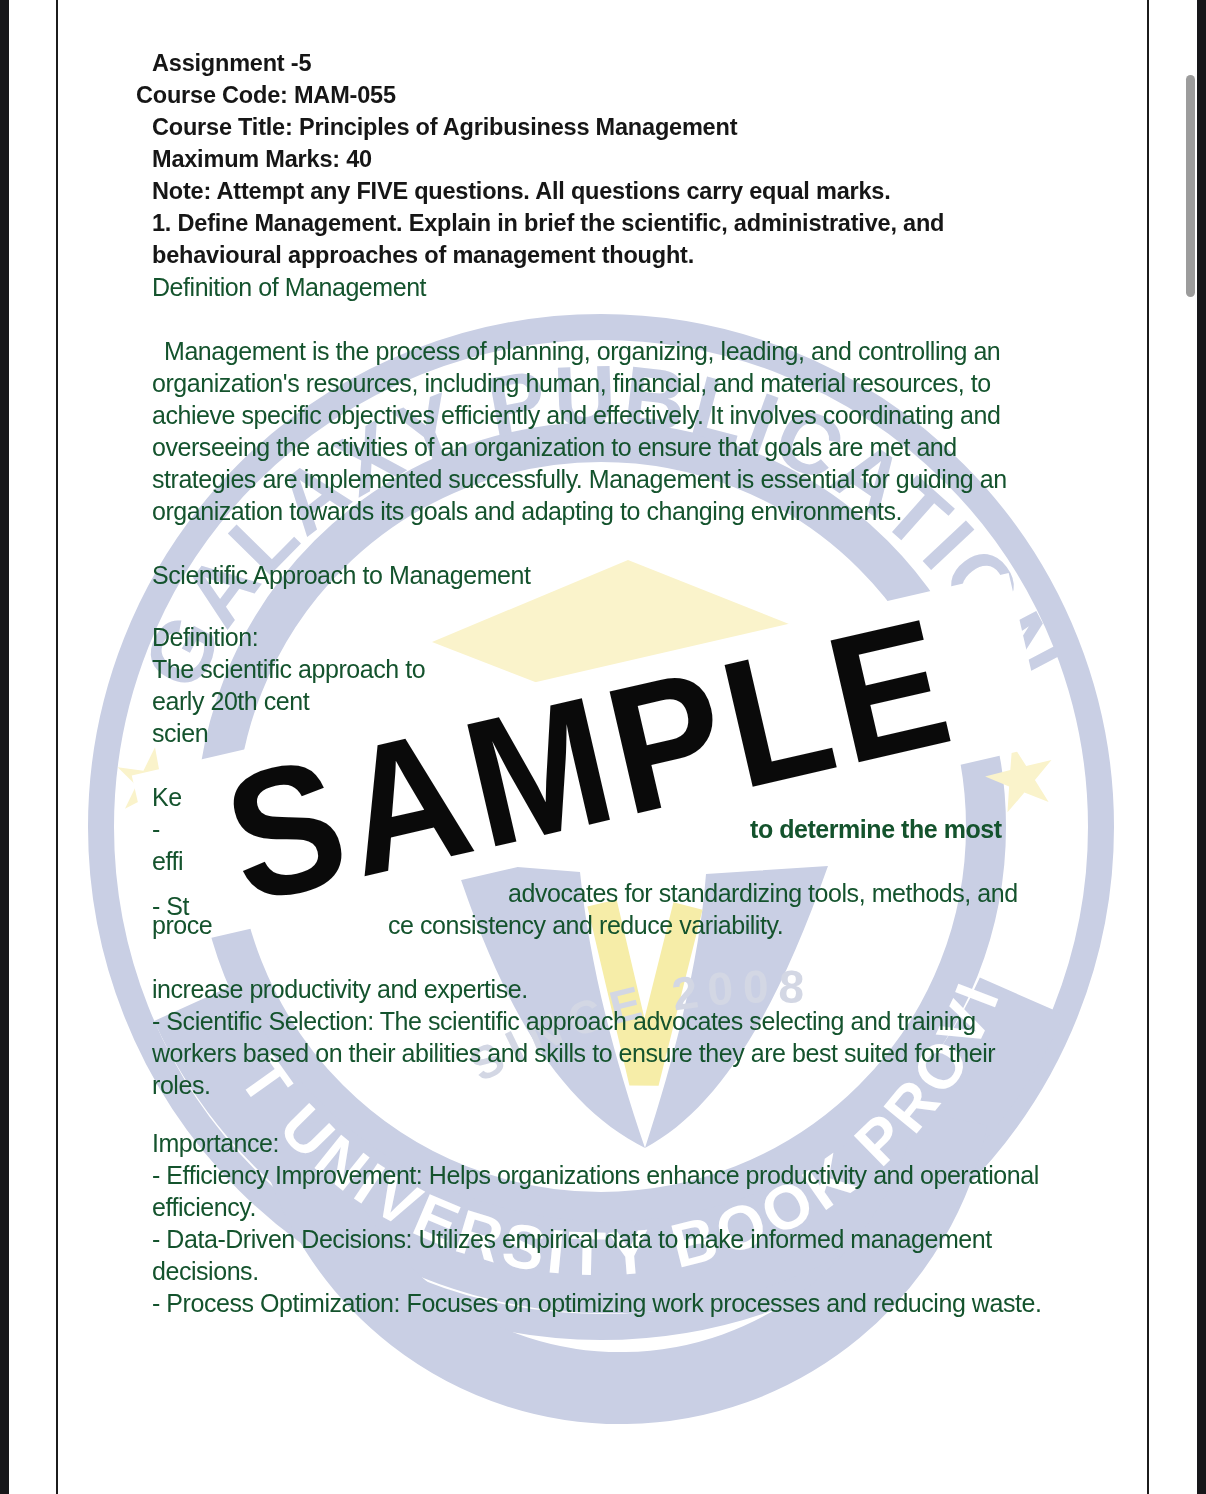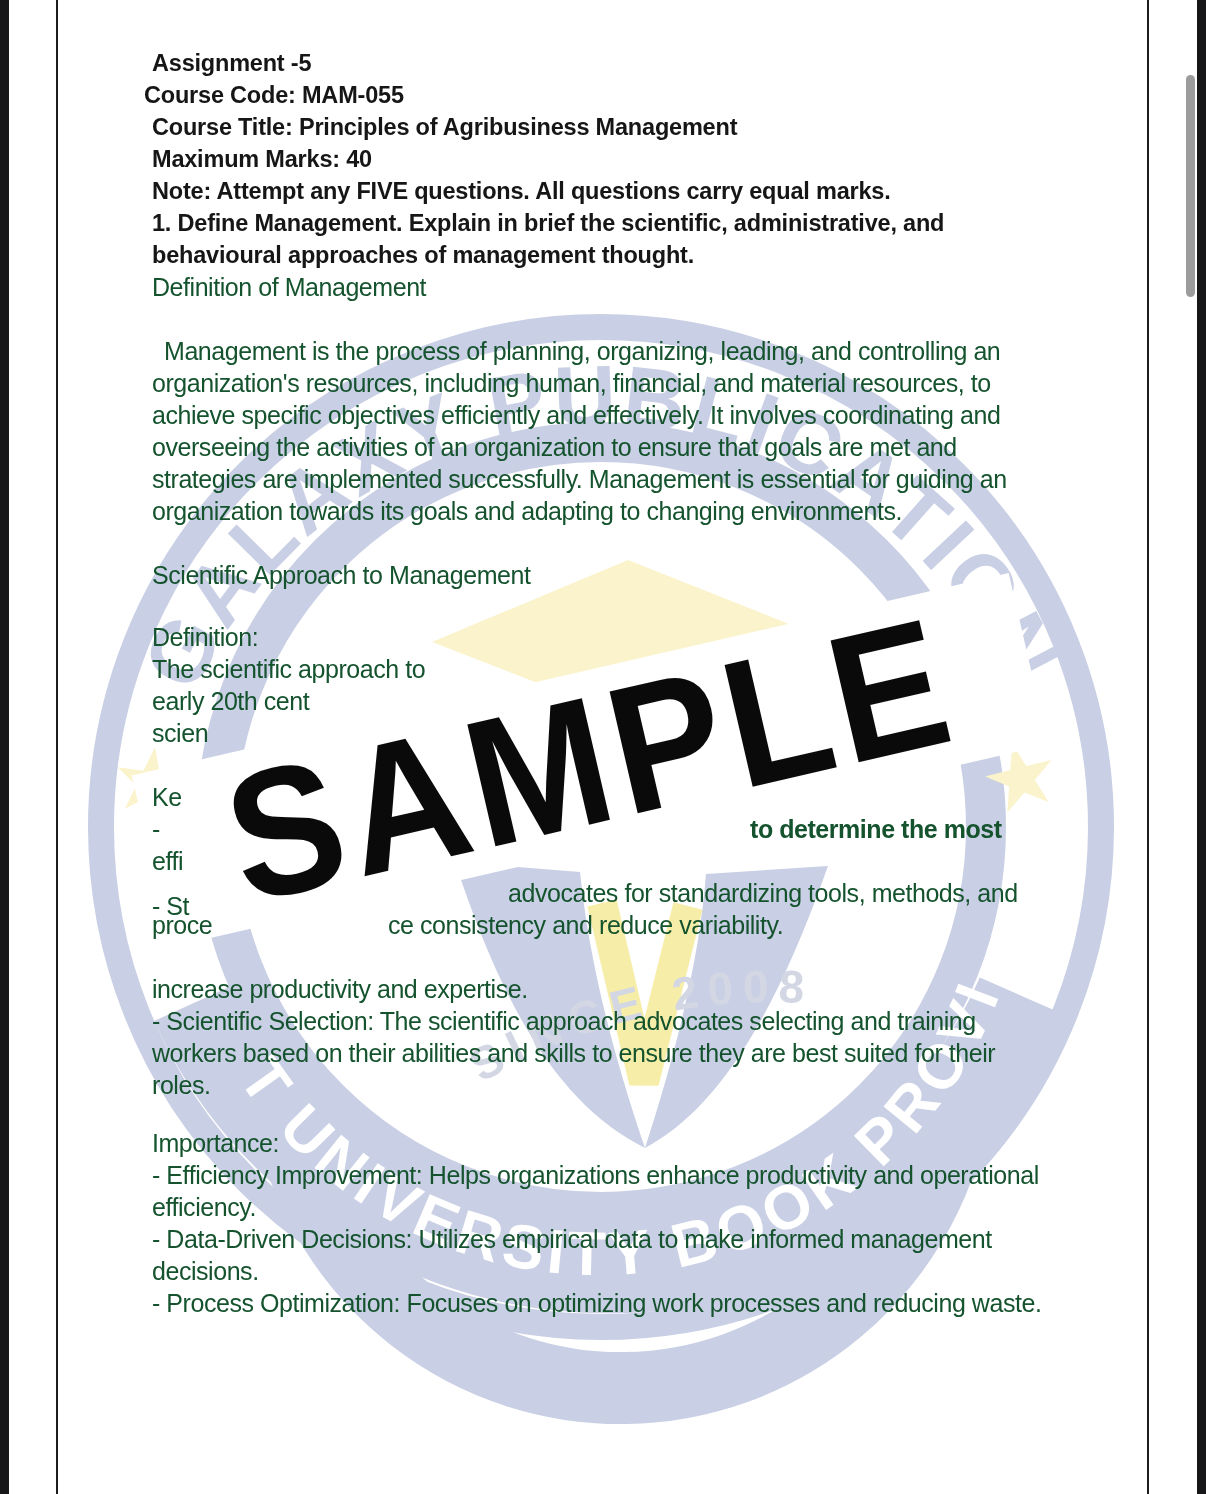--- a/index.html
+++ b/index.html
@@ -68,21 +68,21 @@
 
     <g transform="rotate(-4 640 1050)">
       <text font-size="46" font-weight="700" fill="#d3d7e4" letter-spacing="9" font-family="Liberation Sans, DejaVu Sans, sans-serif">
         <textPath href="#p-since" startOffset="50%" text-anchor="middle">SINCE 2008</textPath>
       </text>
     </g>
   </svg>
 
   <div class="text-layer" id="text-layer">
       <div class="ln b" style="left: 152px; top: 48px;">Assignment -5</div>
-      <div class="ln b" style="left: 144px; top: 80px; text-align: right;">Course Code: MAM-055</div>
+      <div class="ln b" style="left: 136px; top: 80px; text-align: right;">Course Code: MAM-055</div>
       <div class="ln b" style="left: 152px; top: 112px;">Course Title: Principles of Agribusiness Management</div>
       <div class="ln b" style="left: 152px; top: 144px;">Maximum Marks: 40</div>
       <div class="ln b" style="left: 152px; top: 176px;">Note: Attempt any FIVE questions. All questions carry equal marks.</div>
       <div class="ln b" style="left: 152px; top: 208px;">1. Define Management. Explain in brief the scientific, administrative, and</div>
       <div class="ln b" style="left: 152px; top: 240px;">behavioural approaches of management thought.</div>
       <div class="ln" style="left: 152px; top: 272px;">Definition of Management</div>
       <div class="ln" style="left: 164px; top: 336px;">Management is the process of planning, organizing, leading, and controlling an</div>
       <div class="ln" style="left: 152px; top: 368px;">organization's resources, including human, financial, and material resources, to</div>
       <div class="ln" style="left: 152px; top: 400px;">achieve specific objectives efficiently and effectively. It involves coordinating and</div>
       <div class="ln" style="left: 152px; top: 432px;">overseeing the activities of an organization to ensure that goals are met and</div>

